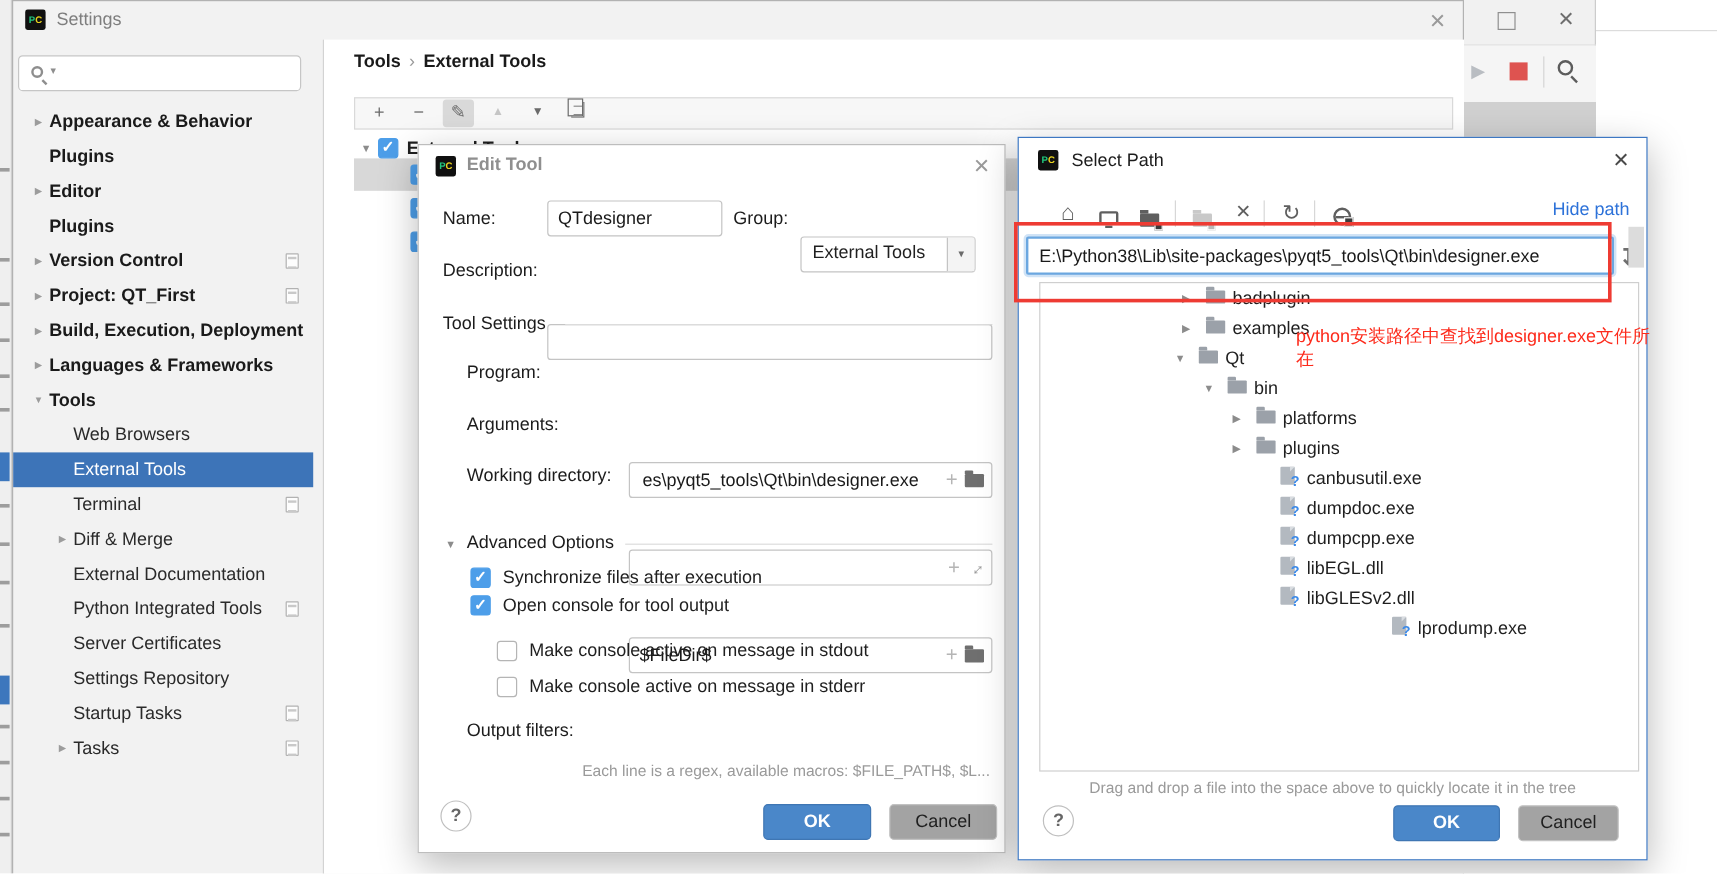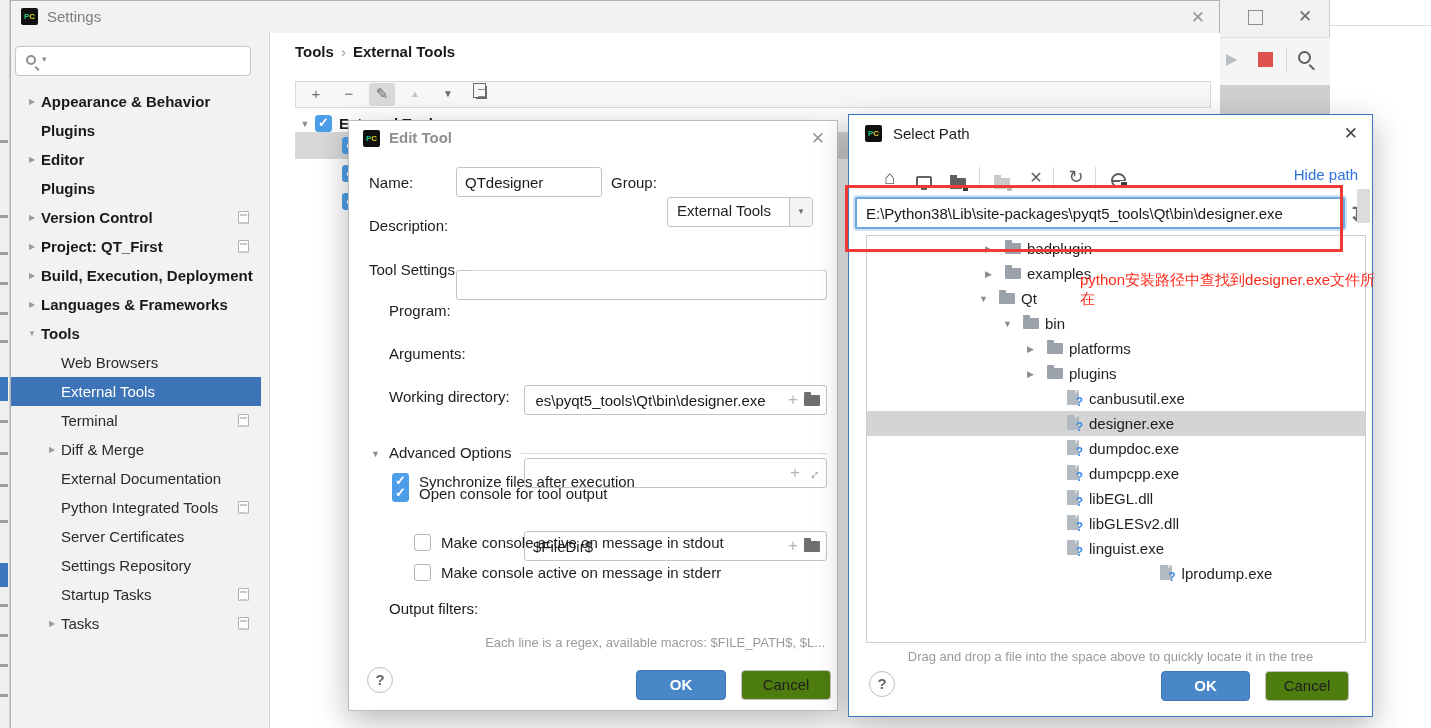--- a/index.html
+++ b/index.html
@@ -110,21 +110,21 @@
     border-radius:1px 1px 0 0; }
   .expand-ic { display:inline-block; font-size:14px; color:#9a9a9a; transform:rotate(-45deg); }
   .flabel { position:absolute; font-size:15px; color:#1c1c1c; }
   .sect-line { position:absolute; height:1px; background:#dcdcdc; }
   .sect-lbl { position:absolute; font-size:15px; color:#1c1c1c; }
   .help-btn { position:absolute; width:26px; height:26px; border:1px solid #bfbfbf; border-radius:50%;
     background:#fff; text-align:center; line-height:24px; font-size:15px; font-weight:bold; color:#666; cursor:pointer; }
   .btn { position:absolute; height:30px; border-radius:4px; font-size:15px; text-align:center;
     line-height:28px; cursor:pointer; }
   .btn.primary { background:#4a87c9; border:1px solid #3f76b3; color:#fff; font-weight:bold; }
-  .btn.plain { background:#4d7c0f; border:1px solid #c2c2c2; color:#1f1f1f; }
+  .btn.plain { background:#a3a3a3; border:1px solid #c2c2c2; color:#1f1f1f; }
 
   
   #edit-dlg { left:348px; top:120px; width:490px; height:591px; z-index:10; }
   #edit-dlg .dlg-title .t { color:#8f8f8f;font-weight:bold; }
   #edit-close { right:12px; top:7px; }
   .cbrow { position:absolute; display:flex; align-items:center; gap:10px; font-size:15px; }
   .cbrow .cb { flex:0 0 17px; }
 
   
   #path-dlg { left:848px; top:114px; width:525px; height:603px; z-index:20; border:1px solid #3d77c2; }
@@ -426,21 +426,21 @@
     <span class="sect-lbl" style="left:40px;top:323px">Advanced Options</span>
     <span class="sect-line" style="left:172px;top:332px;width:306px"></span>
 
     <div>
 
         <div class="cbrow checked" style="top: 352px; left: 43px;">
           <span class="cb on"></span>
           <span>Synchronize files after execution</span>
         </div>
 
-        <div class="cbrow checked" style="top: 364px; left: 43px; text-align: center;">
+        <div class="cbrow checked" style="top: 375px; left: 43px; text-align: center;">
           <span class="cb on"></span>
           <span>Open console for tool output</span>
         </div>
 
         <div class="cbrow nested" style="top: 413px; left: 65px;">
           <span class="cb"></span>
           <span>Make console active on message in stdout</span>
         </div>
 
         <div class="cbrow nested" style="top: 443px; left: 65px;">
@@ -522,25 +522,20 @@
           <span>plugins</span>
         </div>
 
 
         <div class="pt-row file" style="padding-left: 180px;">
           <span class="arrow"></span>
           <span class="tree-ic"><span class="tree-file"></span></span>
           <span>canbusutil.exe</span>
         </div>
 
-        <div class="pt-row file selected" style="padding-left: 180px;">
-          <span class="arrow"></span>
-          <span class="tree-ic"><span class="tree-file"></span></span>
-          <span>designer.exe</span>
-        </div>
 
         <div class="pt-row file" style="padding-left: 180px;">
           <span class="arrow"></span>
           <span class="tree-ic"><span class="tree-file"></span></span>
           <span>dumpdoc.exe</span>
         </div>
 
         <div class="pt-row file" style="padding-left: 180px;">
           <span class="arrow"></span>
           <span class="tree-ic"><span class="tree-file"></span></span>
@@ -553,25 +548,20 @@
           <span class="tree-ic"><span class="tree-file"></span></span>
           <span>libEGL.dll</span>
         </div>
 
         <div class="pt-row file" style="padding-left: 180px;">
           <span class="arrow"></span>
           <span class="tree-ic"><span class="tree-file"></span></span>
           <span>libGLESv2.dll</span>
         </div>
 
-        <div class="pt-row file" style="padding-left: 180px;">
-          <span class="arrow"></span>
-          <span class="tree-ic"><span class="tree-file"></span></span>
-          <span>linguist.exe</span>
-        </div>
 
         <div class="pt-row file" style="padding-left: 180px; justify-content: center;">
           <span class="arrow"></span>
           <span class="tree-ic"><span class="tree-file"></span></span>
           <span>lprodump.exe</span>
         </div>
       </div>
     <div id="pt-scroll"></div>
 
     <div class="hint" style="left:0;top:534px;width:100%;text-align:center">Drag and drop a file into the space above to quickly locate it in the tree</div>

